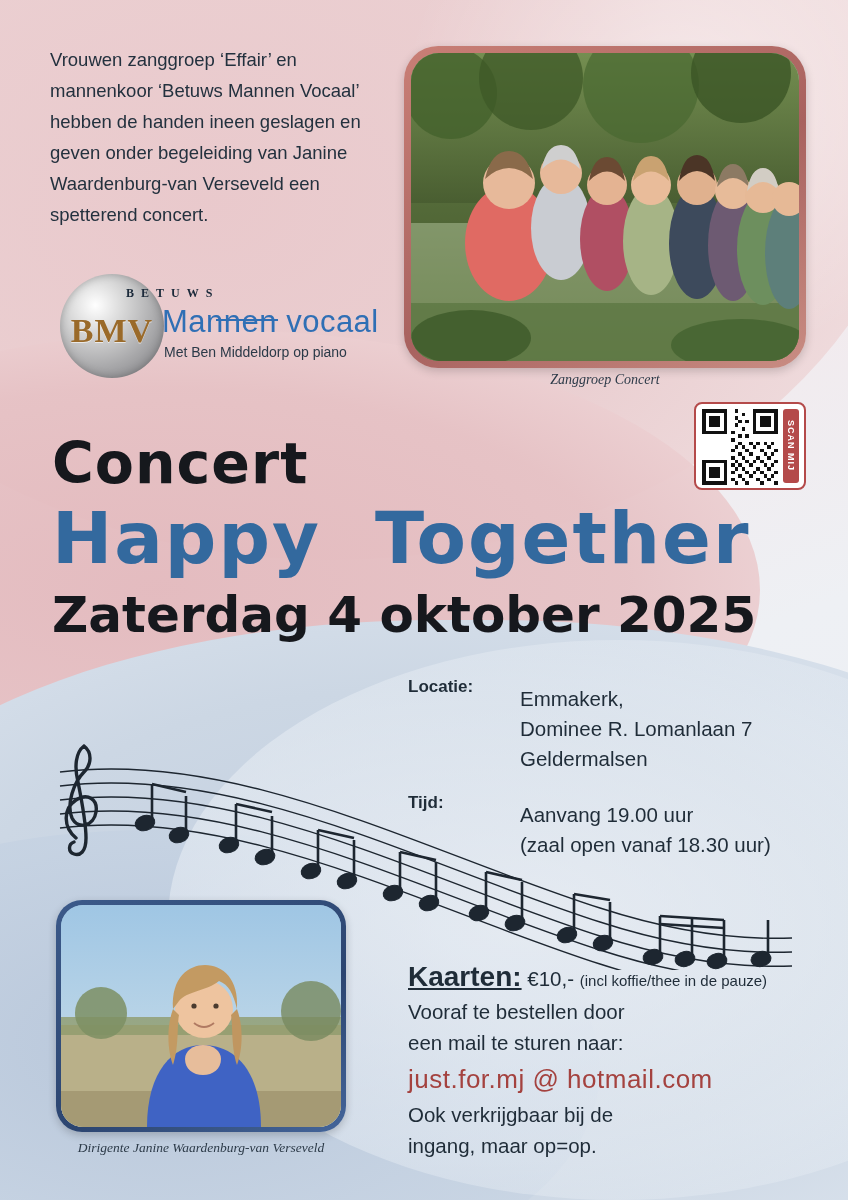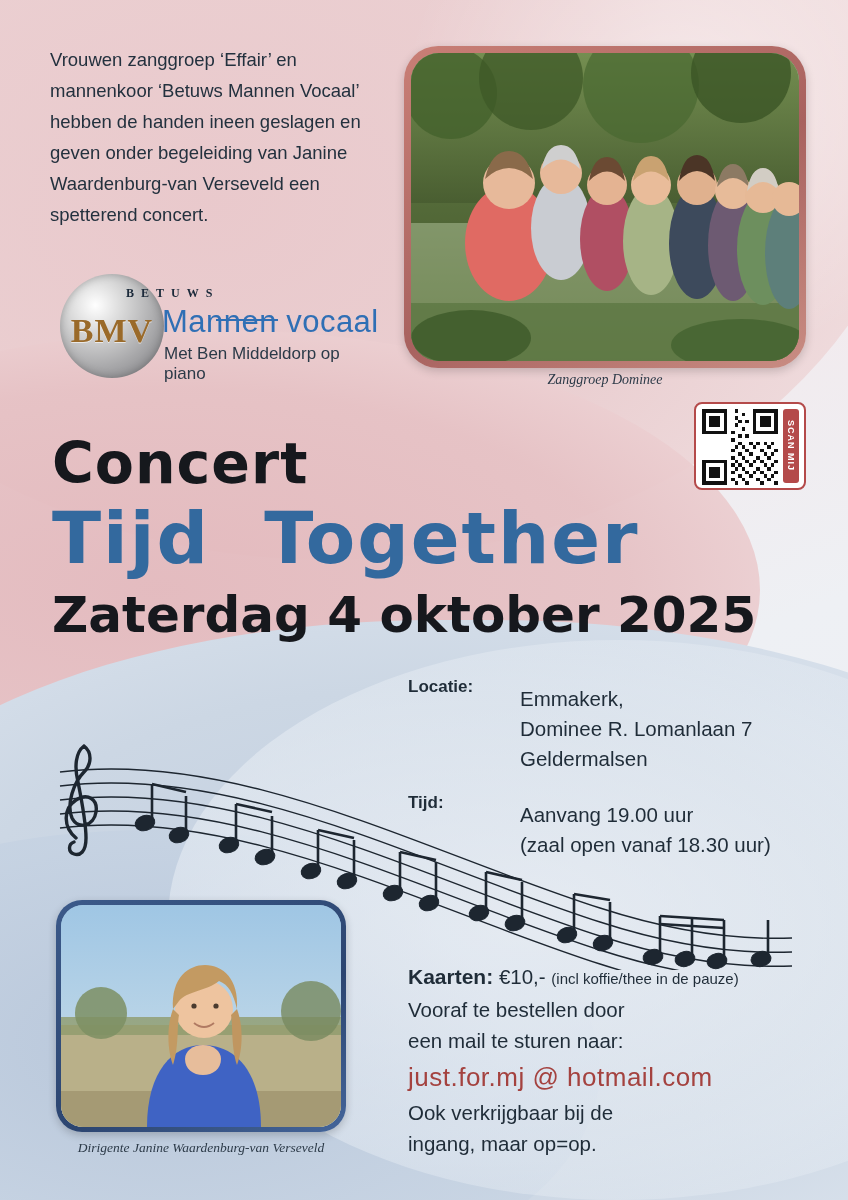--- a/index.html
+++ b/index.html
@@ -154,21 +154,21 @@
     left: 162px;
     top: 47px;
     width: 62px;
     height: 2px;
     background: #2f6fb5;
   }
   .bmv-piano {
     position: absolute;
     left: 110px;
     top: 72px;
-    font-size: 17px;
+    font-size: 14px;
     color: #2b3a48;
   }
 
   
   .photo-choir-frame {
     position: absolute;
     left: 404px;
     top: 46px;
     width: 402px;
     height: 322px;
@@ -340,21 +340,22 @@
     top: 962px;
     width: 420px;
     color: #1f2c38;
   }
   .tickets-line1 {
     font-size: 20.5px;
     line-height: 30px;
   }
   .tickets-label {
     font-weight: bold;
-    font-size: 21px;
+    font-size: 28px;
+    text-decoration: underline;
   }
   .tickets-small {
     font-size: 15px;
   }
   .tickets-text {
     font-size: 20.5px;
     line-height: 31px;
   }
   .tickets-email {
     font-size: 26px;
@@ -433,21 +434,21 @@
           <circle cx="352" cy="142" r="18" fill="#e6b996"></circle>
           <path d="M336 138 q16 -18 32 0 q-4 -23 -16 -23 q-12 0 -16 23z" fill="#d2cdc4"></path>
           <ellipse cx="378" cy="200" rx="24" ry="56" fill="#5d7f7a"></ellipse>
           <circle cx="378" cy="146" r="17" fill="#e6b996"></circle>
         </g>
         <ellipse cx="60" cy="285" rx="60" ry="28" fill="#3f5c2b" opacity="0.85"></ellipse>
         <ellipse cx="330" cy="292" rx="70" ry="26" fill="#44632f" opacity="0.8"></ellipse>
       </svg>
     </div>
   </div>
-  <div class="caption-choir">Zanggroep Dominee</div>
+  <div class="caption-choir">Zanggroep Concert</div>
 
   <div class="qr-wrap">
     <svg class="qr-code" viewBox="0 0 21 21" shape-rendering="crispEdges">
       <rect width="21" height="21" fill="#ffffff"></rect>
       <g fill="#111111">
         <rect x="0" y="0" width="7" height="1"></rect>
           <rect x="0" y="6" width="7" height="1"></rect>
         <rect x="0" y="0" width="1" height="7"></rect>
           <rect x="6" y="0" width="1" height="7"></rect>
         <rect x="2" y="2" width="3" height="3"></rect>
@@ -523,21 +524,21 @@
         <rect x="9" y="20" width="1" height="1"></rect>
           <rect x="12" y="20" width="1" height="1"></rect>
         <rect x="16" y="20" width="1" height="1"></rect>
           <rect x="20" y="20" width="1" height="1"></rect>
       </g>
     </svg>
     <div class="qr-label">SCAN MIJ</div>
   </div>
 
   <div class="title-concert">Concert</div>
-  <div class="title-happy">Tijd  Together</div>
+  <div class="title-happy">Happy  Together</div>
   <div class="title-date">Zaterdag 4 oktober 2025</div>
 
   <svg class="staff" viewBox="0 0 770 240">
     <g fill="none" stroke="#1d2630" stroke-width="1.4">
       <path d="M20 42 C 200 20, 380 120, 560 178 C 640 204, 700 210, 752 208"></path>
       <path d="M20 56 C 200 34, 380 134, 560 192 C 640 218, 700 224, 752 222"></path>
       <path d="M20 70 C 200 48, 380 148, 560 206 C 640 232, 700 238, 752 236"></path>
       <path d="M20 84 C 200 62, 380 162, 560 220 C 640 246, 700 252, 752 250"></path>
       <path d="M20 98 C 200 76, 380 176, 560 234 C 640 260, 700 266, 752 264"></path>
     </g>

